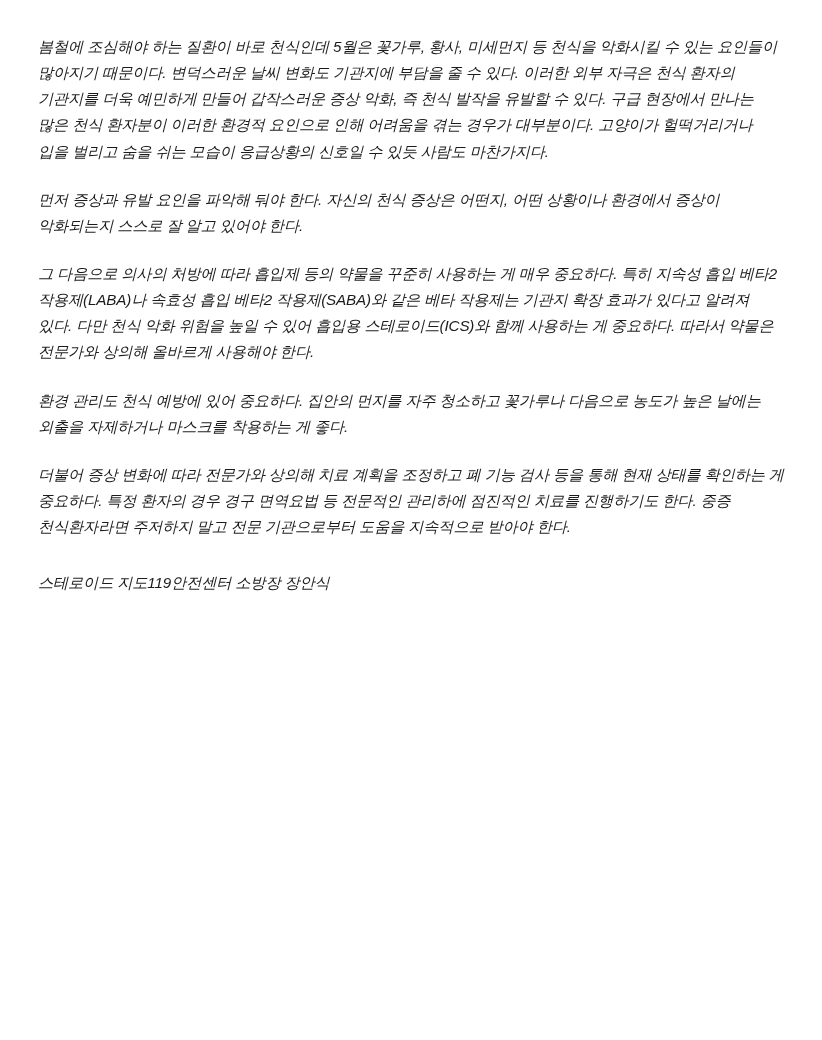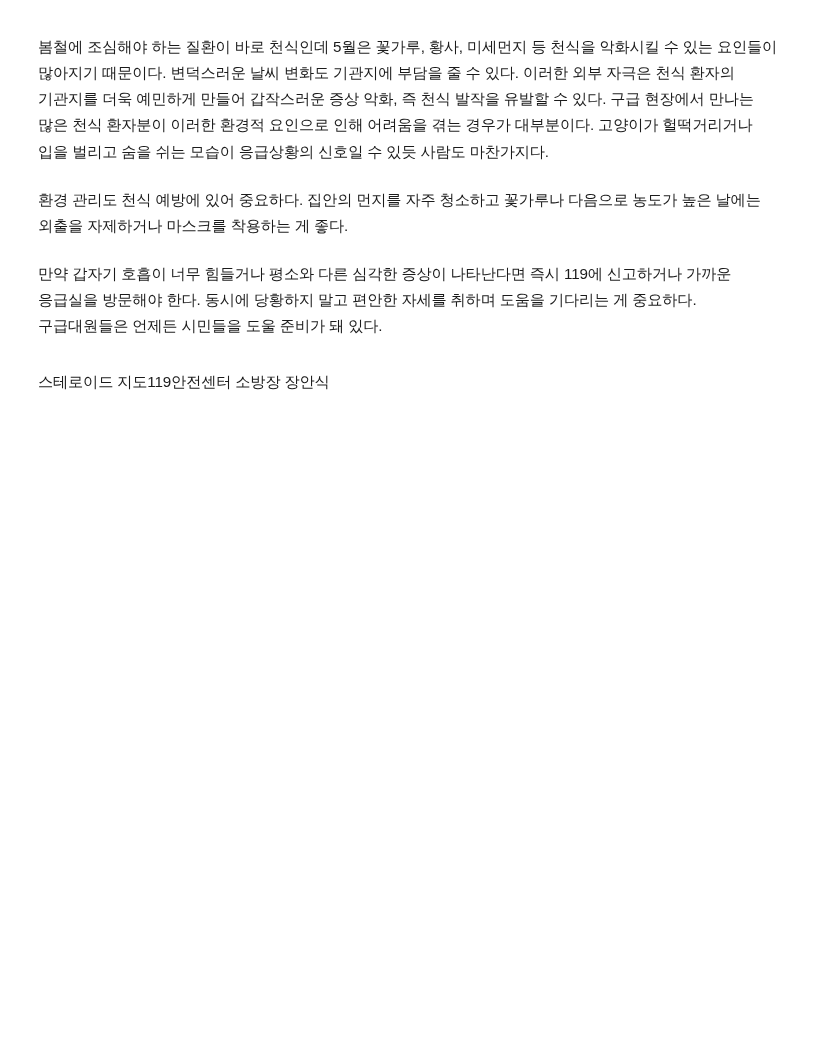--- a/index.html
+++ b/index.html
@@ -15,20 +15,21 @@
   }
   .page {
     box-sizing: border-box;
     width: 822px;
     min-height: 1040px;
     padding: 34px 38px 20px 38px;
     background: #ffffff;
   }
   .article {
     display: block;
+    font-style: italic;
   }
   .para {
     font-size: 15.2px;
     line-height: 1.72;
     letter-spacing: -0.15px;
     color: #1b1b1b;
     margin: 0 0 22px 0;
     text-align: left;
     word-break: keep-all;
     white-space: normal;
@@ -43,17 +44,19 @@
     color: #1b1b1b;
     margin: 30px 0 0 0;
   }
 </style>
 </head>
 <body>
 
 <div class="page">
   <div class="article">
     <p class="para">봄철에 조심해야 하는 질환이 바로 천식인데 5월은 꽃가루, 황사, 미세먼지 등 천식을 악화시킬 수 있는 요인들이 많아지기 때문이다. 변덕스러운 날씨 변화도 기관지에 부담을 줄 수 있다. 이러한 외부 자극은 천식 환자의 기관지를 더욱 예민하게 만들어 갑작스러운 증상 악화, 즉 천식 발작을 유발할 수 있다. 구급 현장에서 만나는 많은 천식 환자분이 이러한 환경적 요인으로 인해 어려움을 겪는 경우가 대부분이다. 고양이가 헐떡거리거나 입을 벌리고 숨을 쉬는 모습이 응급상황의 신호일 수 있듯 사람도 마찬가지다.</p>
+    <p class="para">먼저 증상과 유발 요인을 파악해 둬야 한다. 자신의 천식 증상은 어떤지, 어떤 상황이나 환경에서 증상이 악화되는지 스스로 잘 알고 있어야 한다.</p>
+    <p class="para">그 다음으로 의사의 처방에 따라 흡입제 등의 약물을 꾸준히 사용하는 게 매우 중요하다. 특히 지속성 흡입 베타2 작용제(LABA)나 속효성 흡입 베타2 작용제(SABA)와 같은 베타 작용제는 기관지 확장 효과가 있다고 알려져 있다. 다만 천식 악화 위험을 높일 수 있어 흡입용 스테로이드(ICS)와 함께 사용하는 게 중요하다. 따라서 약물은 전문가와 상의해 올바르게 사용해야 한다.</p>
     <p class="para">환경 관리도 천식 예방에 있어 중요하다. 집안의 먼지를 자주 청소하고 꽃가루나 다음으로 농도가 높은 날에는 외출을 자제하거나 마스크를 착용하는 게 좋다.</p>
-    <p class="para">만약 갑자기 호흡이 너무 힘들거나 평소와 다른 심각한 증상이 나타난다면 즉시 119에 신고하거나 가까운 응급실을 방문해야 한다. 동시에 당황하지 말고 편안한 자세를 취하며 도움을 기다리는 게 중요하다. 구급대원들은 언제든 시민들을 도울 준비가 돼 있다.</p>
+    <p class="para">더불어 증상 변화에 따라 전문가와 상의해 치료 계획을 조정하고 폐 기능 검사 등을 통해 현재 상태를 확인하는 게 중요하다. 특정 환자의 경우 경구 면역요법 등 전문적인 관리하에 점진적인 치료를 진행하기도 한다. 중증 천식환자라면 주저하지 말고 전문 기관으로부터 도움을 지속적으로 받아야 한다.</p>
     <p class="signature">스테로이드 지도119안전센터 소방장 장안식</p>
   </div>
 </div>
 
 </body></html>

